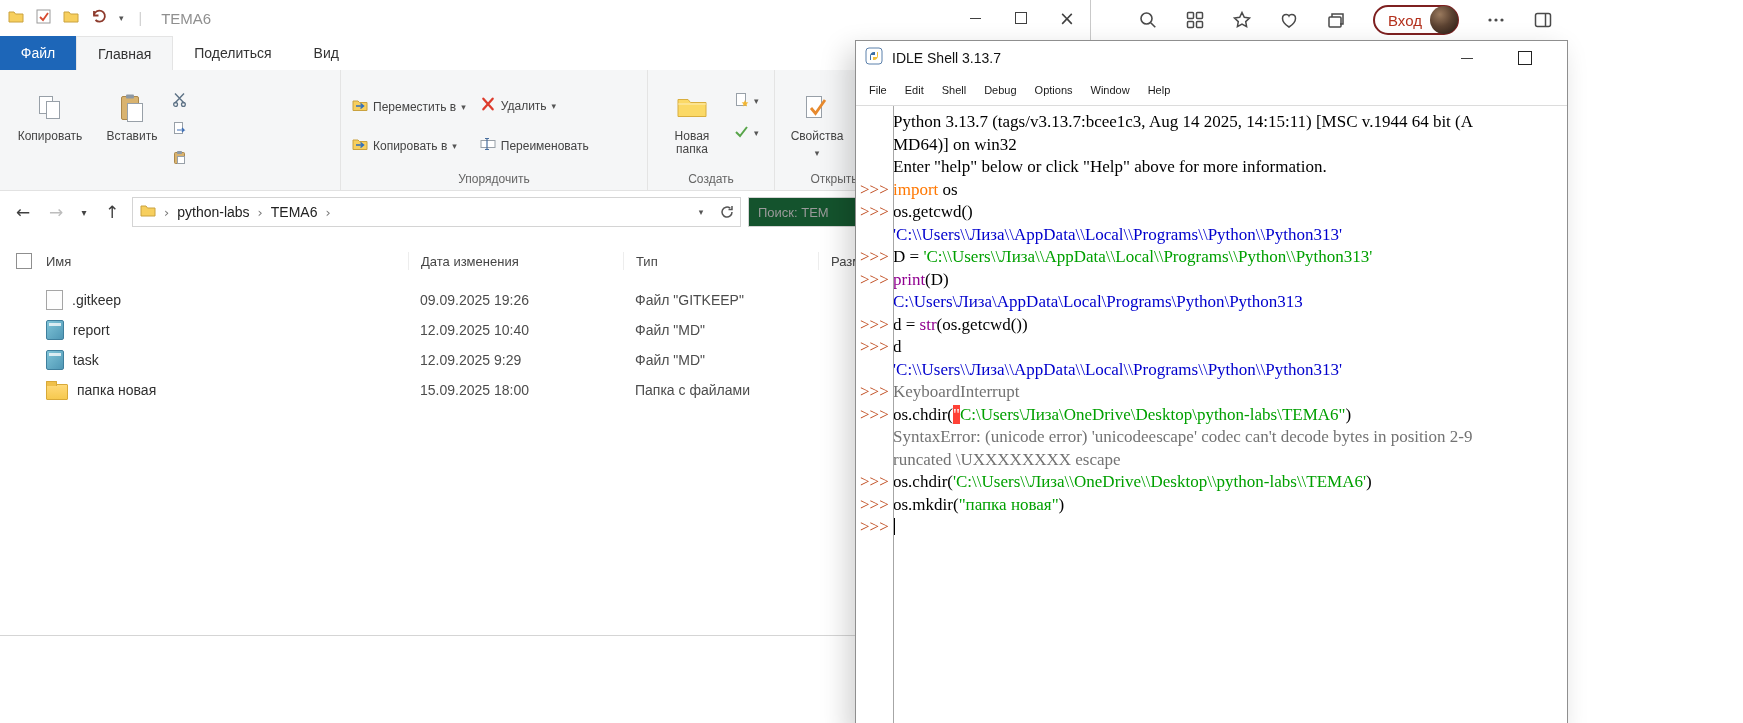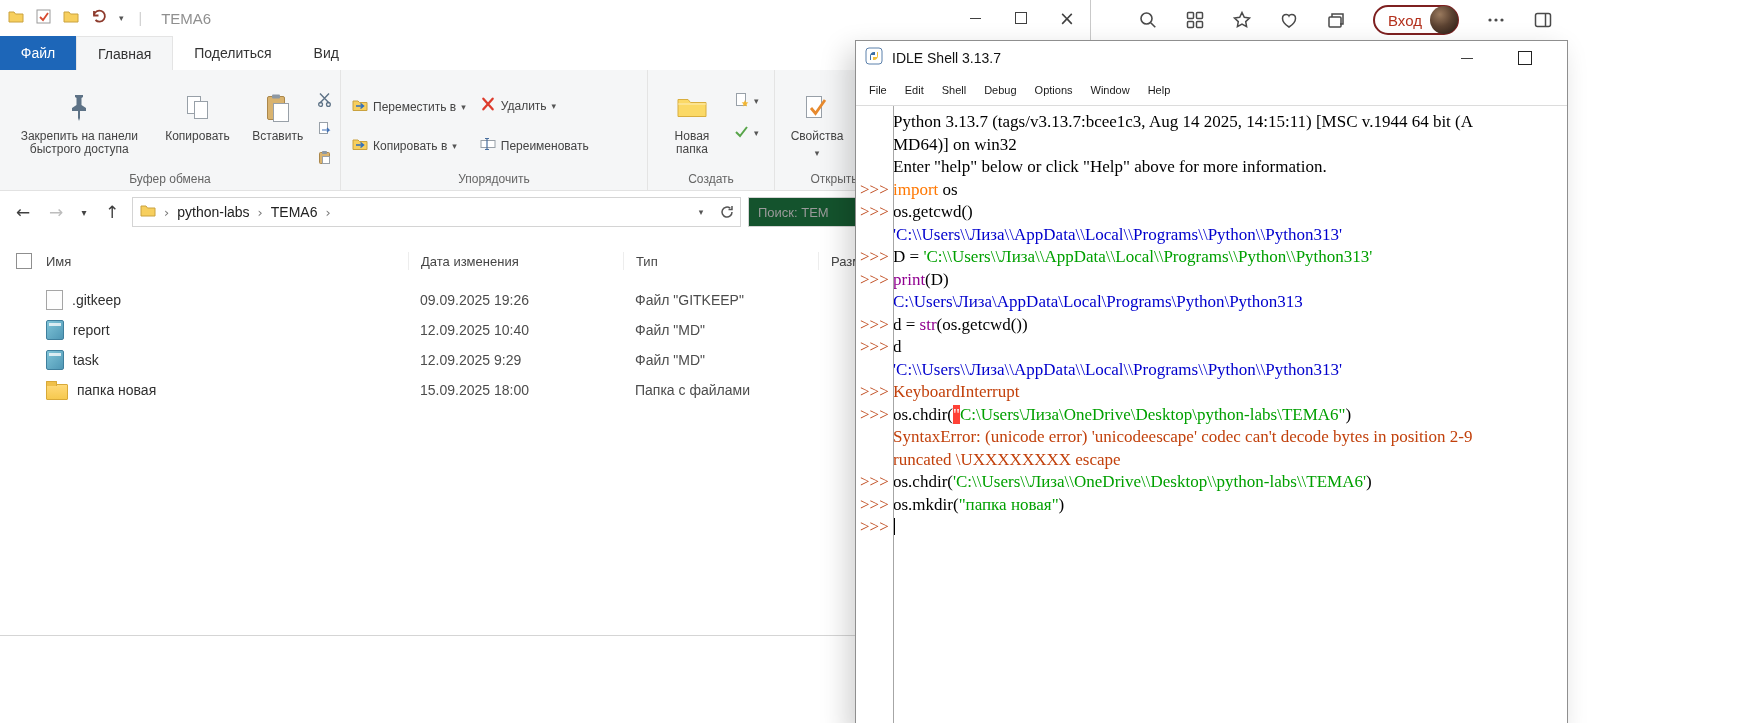--- a/index.html
+++ b/index.html
@@ -84,21 +84,21 @@
   .shell{flex:1;position:relative;font-family:"Liberation Serif","DejaVu Serif",serif;font-size:17px;line-height:22.5px;overflow:hidden;border-top:1px solid #dcdcdc;padding-top:5px;}
   .shell::before{content:"";position:absolute;left:37px;top:0;bottom:0;width:1px;background:#a6a6a6;}
   .sline{display:flex;white-space:pre;}
   .sprompt{width:37px;flex:none;padding-left:4px;box-sizing:border-box;color:#bf4b1e;}
   .stext{flex:1;overflow:hidden;}
   .tk-norm{color:#000;}
   .tk-kw{color:#ff7700;}
   .tk-builtin{color:#900090;}
   .tk-str{color:#00a000;}
   .tk-out{color:#0000cd;}
-  .tk-err{color:#c2410c;}
+  .tk-err{color:#737373;}
   .tk-errmark{background:#ff4136;color:#fff;}
   .cursor{display:inline-block;width:2px;height:17px;background:#000;vertical-align:-3px;}
 </style>
 </head>
 <body>
 
 <div class="canvas">
 
   <div class="explorer">
 
@@ -145,28 +145,20 @@
       <div class="tab-file">Файл</div>
       <div class="tab active">Главная</div>
       <div class="tab">Поделиться</div>
       <div class="tab">Вид</div>
     </div>
 
     <div class="ribbon">
 
       <div class="rg" style="width:330px">
         <div class="rg-body">
-          <div class="bb" style="width:140px">
-            <span class="bicon">
-              <svg width="22" height="28" viewBox="0 0 22 28">
-                  <path d="M7 1h8v2l-1.5 1v7l4.5 3v3h-6v7l-1 3-1-3v-7H4v-3l4.5-3V4L7 3z" fill="#5d7286"></path>
-                </svg>
-            </span>
-            <span>Закрепить на панели быстрого доступа</span>
-          </div>
           <div class="bb" style="width:78px">
             <span class="bicon">
               <svg width="30" height="30" viewBox="0 0 30 30">
                   <rect x="4.5" y="3.5" width="13" height="17" fill="#fff" stroke="#98a0a8"></rect>
                   <rect x="11.5" y="8.5" width="13" height="17" fill="#fff" stroke="#98a0a8"></rect>
                 </svg>
             </span>
             <span>Копировать</span>
           </div>
           <div class="bb" style="width:62px">
@@ -195,21 +187,20 @@
             </span>
             <span>
               <svg width="15" height="15" viewBox="0 0 15 15">
                   <rect x="2.5" y="2.5" width="10" height="11" rx="1" fill="#d9b36f" stroke="#ab874b"></rect>
                   <rect x="5" y="1" width="5" height="3" rx="0.8" fill="#8d98a3"></rect>
                   <rect x="5.5" y="6.5" width="7" height="7" fill="#fff" stroke="#98a0a8"></rect>
                 </svg>
             </span>
           </div>
         </div>
-        <div class="rg-label">Буфер обмена</div>
       </div>
 
       <div class="rg" style="width:296px">
         <div class="rg-body" style="padding-top:20px;">
           <div class="orgcols">
             <div class="orgcol">
               <span class="sbtn">
                 <span><svg width="16" height="14" viewBox="0 0 16 14">
                       <path d="M1 3h5l1.5 1.5H15v8H1z" fill="#f7cf5e" stroke="#caa23f"></path>
                       <path d="M4 8h7M8.5 5.5L11.5 8l-3 2.5" stroke="#2f6fbe" stroke-width="1.5" fill="none"></path>

